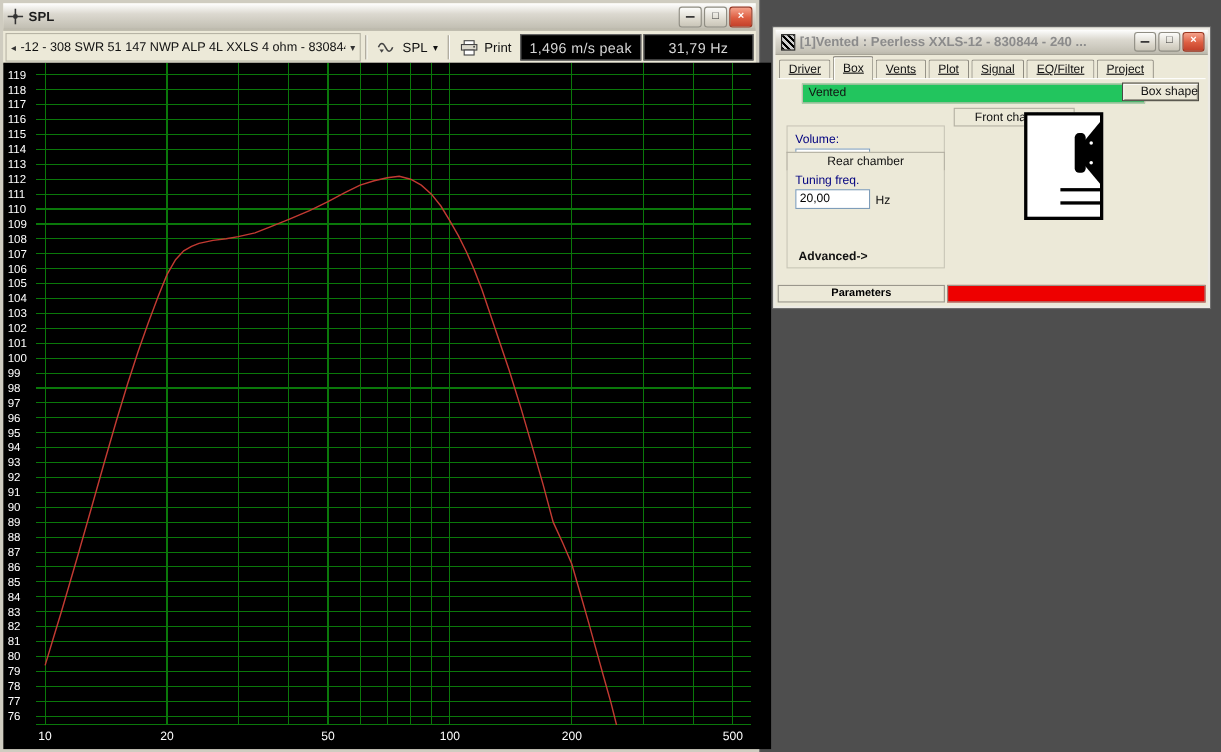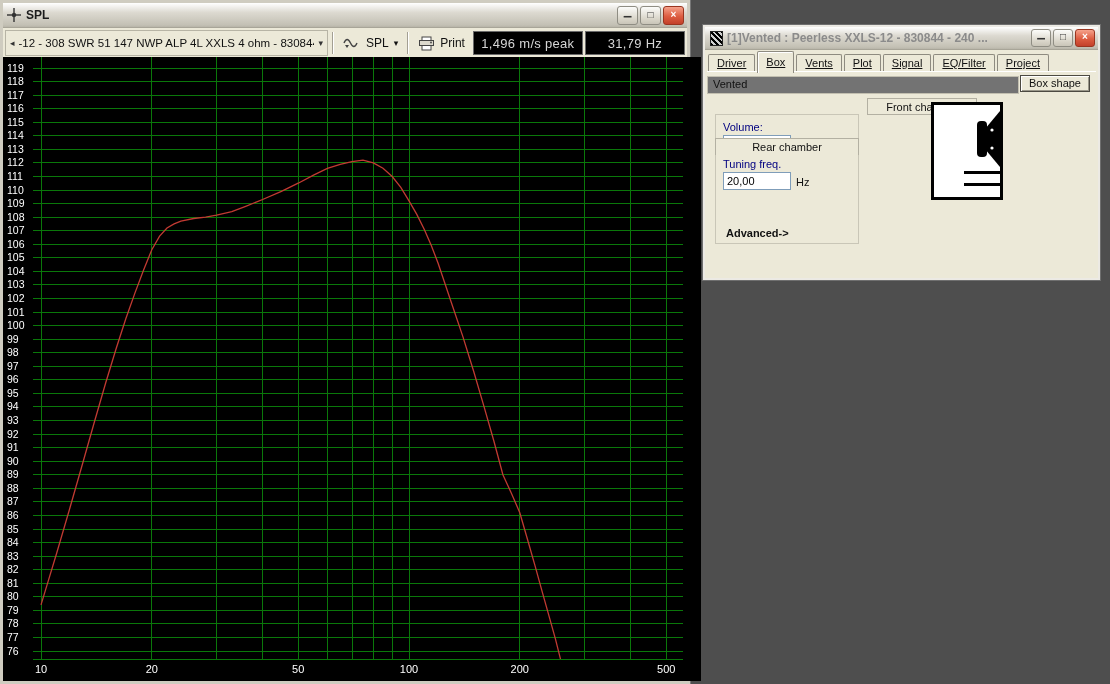--- a/index.html
+++ b/index.html
@@ -35,25 +35,25 @@
   
   #chart{position:absolute;left:0;top:54px;width:684px;height:624px;background:#000;padding-left:14px;}
   #chart svg{position:absolute;left:0;top:0;}
   
   .xtabs{display:flex;align-items:flex-end;padding:3px 3px 0 3px;height:22px;box-sizing:border-box;}
   .xtab{font-size:11px;color:#111;padding:2px 8px 1px;border:1px solid #8e8b80;border-bottom:none;
         border-radius:2px 2px 0 0;margin-right:2px;background:#ece9d8;height:14px;line-height:13px;text-decoration:underline;}
   .xtab.active{height:18px;line-height:17px;margin-bottom:-1px;z-index:2;position:relative;
                box-shadow:inset 1px 1px 0 #fff;}
   #box-content{position:absolute;left:2px;right:2px;top:44px;bottom:21px;border-top:1px solid #fff;}
-  #vented-field{position:absolute;left:0;top:4px;width:300px;height:14px;border:1px solid #c2bfb0;
-                background:#737373;font-size:11px;padding:1px 5px;color:#111;}
+  #vented-field{position:absolute;left:22px;top:4px;width:300px;height:14px;border:1px solid #c2bfb0;
+                background:#22c55e;font-size:11px;padding:1px 5px;color:#111;}
   #boxshape-btn{position:absolute;right:6px;top:3px;width:70px;height:17px;border:1px solid #4c4a42;
                 background:#ece9d8;box-shadow:inset 1px 1px 0 #fff,inset -1px -1px 0 #9a978a;
-                font-size:11px;text-align:center;line-height:15px;color:#111;box-sizing:border-box;}
+                font-size:11px;text-align:right;line-height:15px;color:#111;box-sizing:border-box;}
   .chtab{position:absolute;top:26px;height:17px;border:1px solid #b3b0a2;background:#ece9d8;
          font-size:11px;text-align:center;line-height:16px;color:#111;box-sizing:border-box;}
   #rear-tab{left:8px;width:144px;border-bottom:none;z-index:2;margin-top:40px;}
   #front-tab{left:160px;width:110px;}
   #rear-panel{position:absolute;left:8px;top:42px;width:144px;height:130px;border:1px solid #c9c6b7;box-sizing:border-box;}
   .fldlabel{position:absolute;left:7px;color:#000080;font-size:11px;}
   .xpinput{position:absolute;left:7px;width:60px;height:14px;border:1px solid #7f9db9;background:#fff;
            font-size:11px;padding:1px 3px;font-family:"Liberation Sans",sans-serif;}
   .unit{position:absolute;left:80px;font-size:11px;color:#111;}
   #advanced-link{position:absolute;left:10px;top:112px;font-size:11px;color:#111;font-weight:bold;}
@@ -283,13 +283,17 @@
         <rect x="43" y="16" width="10" height="36" rx="4" fill="#000"></rect>
         <path d="M51,24 L66,6 L66,62 L51,44 Z" fill="#000"></path>
         <circle cx="58" cy="25" r="1.6" fill="#fff"></circle>
         <circle cx="58" cy="43" r="1.6" fill="#fff"></circle>
         <rect x="30" y="66" width="36" height="3" fill="#000"></rect>
         <rect x="30" y="78" width="36" height="3" fill="#000"></rect>
       </svg>
     </div>
   </div>
 
+  <div id="bottom-bar">
+    <div id="params-cell">Parameters</div>
+    <div id="progress-red"></div>
+  </div>
 </div>
 
 </body></html>

